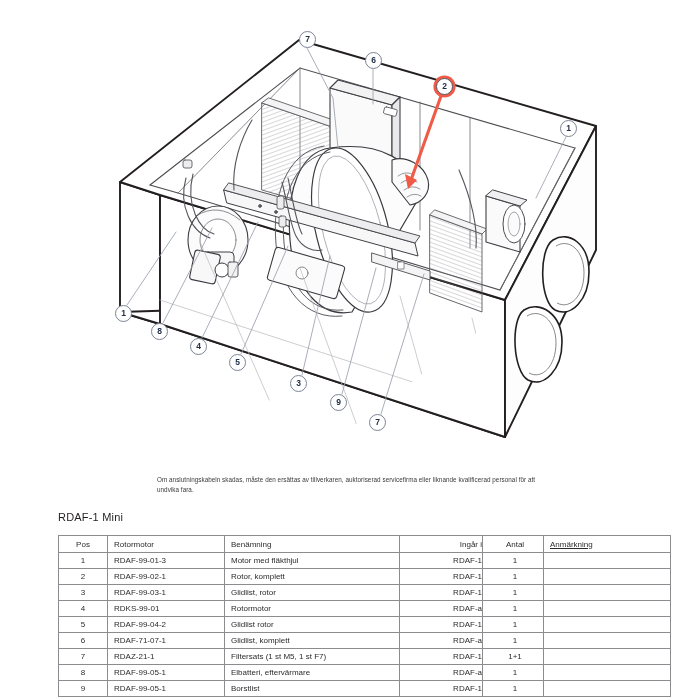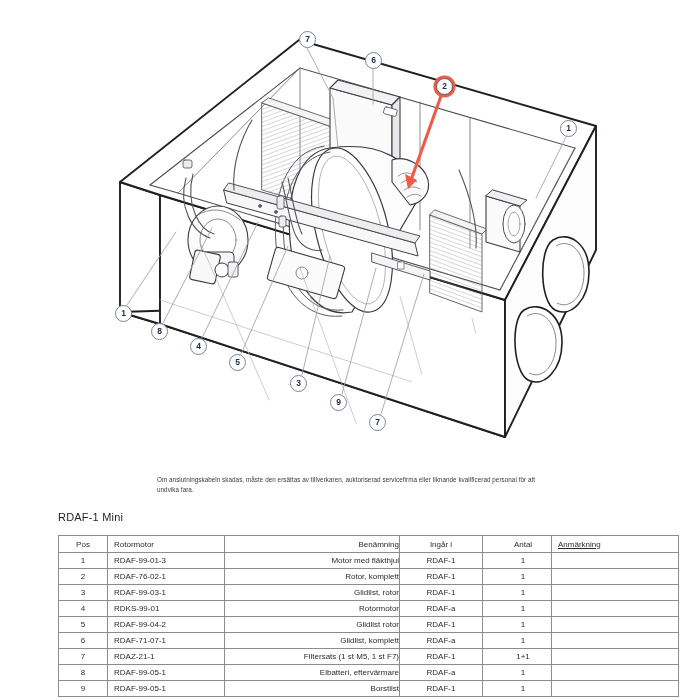--- a/index.html
+++ b/index.html
@@ -74,23 +74,23 @@
     height: 15px;
     padding: 0 0 0 6px;
     font-weight: normal;
     text-align: left;
     vertical-align: middle;
     white-space: nowrap;
     overflow: hidden;
   }
   table.parts th.c-pos, table.parts td.c-pos { width: 48px; text-align: center; padding-left: 0; }
   table.parts th.c-bet, table.parts td.c-bet { width: 110px; }
-  table.parts th.c-ben, table.parts td.c-ben { width: 168px; text-align: right; }
-  table.parts th.c-ing, table.parts td.c-ing { width: 82px; text-align: center; padding-left: 0; }
-  table.parts th.c-ant, table.parts td.c-ant { width: 56px; text-align: center; padding-left: 12px; }
+  table.parts th.c-ben, table.parts td.c-ben { width: 168px; }
+  table.parts th.c-ing, table.parts td.c-ing { width: 82px; text-align: right; padding-left: 0; }
+  table.parts th.c-ant, table.parts td.c-ant { width: 56px; text-align: center; padding-left: 4px; }
   table.parts th.c-anm, table.parts td.c-anm { width: 120px; text-decoration: underline; }
   table.parts th { height: 16px; }
 
   
   .callout {
     position: absolute;
     width: 17px;
     height: 17px;
     border-radius: 50%;
     border: 1.1px solid #7b8494;
@@ -305,21 +305,21 @@
         <tr>
           <td class="c-pos">1</td>
           <td class="c-bet">RDAF-99-01-3</td>
           <td class="c-ben">Motor med fläkthjul</td>
           <td class="c-ing">RDAF-1</td>
           <td class="c-ant">1</td>
           <td class="c-anm"></td>
         </tr>
         <tr>
           <td class="c-pos">2</td>
-          <td class="c-bet">RDAF-76-02-1</td>
+          <td class="c-bet">RDAF-99-02-1</td>
           <td class="c-ben">Rotor, komplett</td>
           <td class="c-ing">RDAF-1</td>
           <td class="c-ant">1</td>
           <td class="c-anm"></td>
         </tr>
         <tr>
           <td class="c-pos">3</td>
           <td class="c-bet">RDAF-99-03-1</td>
           <td class="c-ben">Glidlist, rotor</td>
           <td class="c-ing">RDAF-1</td>

